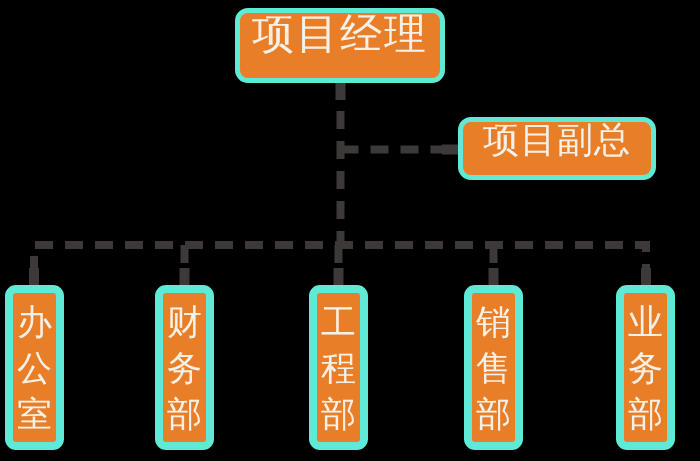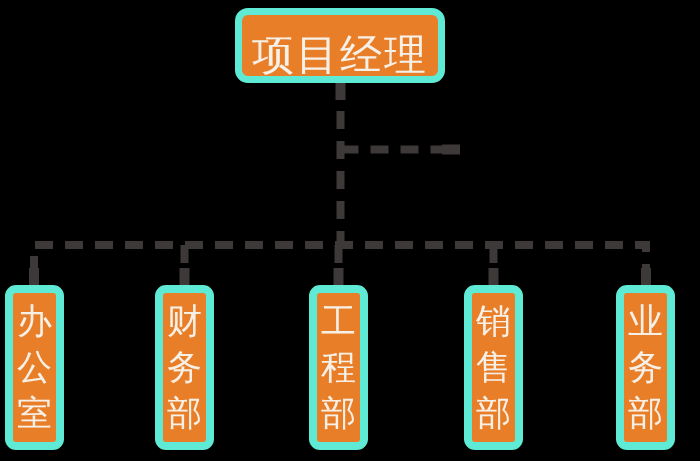--- a/index.html
+++ b/index.html
@@ -19,26 +19,25 @@
     position: absolute;
     left: 0;
     top: 0;
     width: 700px;
     height: 461px;
   }
   .node {
     position: absolute;
     box-sizing: border-box;
     background: #E87E28;
-    border: 7px solid #5eead4;
+    border: 5px solid #5eead4;
     border-radius: 13px;
     display: flex;
-    align-items: flex-end;
+    align-items: flex-start;
     justify-content: center;
-    font-family: Liberation Serif, serif;
   }
   .label {
     color: #F6F0E7;
     line-height: 1;
     white-space: nowrap;
   }
   .node-root {
     left: 235px;
     top: 8px;
     width: 210px;
@@ -106,20 +105,23 @@
     <path d="M184.5 268 V292" fill="none" stroke-width="10" stroke="#3D3939"></path>
     <path d="M338.5 268 V292" fill="none" stroke-width="10" stroke="#3D3939"></path>
     <path d="M493.5 268 V292" fill="none" stroke-width="10" stroke="#3D3939"></path>
     <path d="M646 268 V292" fill="none" stroke-width="10" stroke="#3D3939"></path>
   </svg>
 
   <div class="node node-root">
     <span class="label">项目经理</span>
   </div>
 
+  <div class="node node-deputy">
+    <span class="label">项目副总</span>
+  </div>
 
   <div class="node node-dept dept-1">
     <span class="label">
         <span>办</span>
         <span>公</span>
         <span>室</span>
       </span>
   </div>
 
   <div class="node node-dept dept-2">

